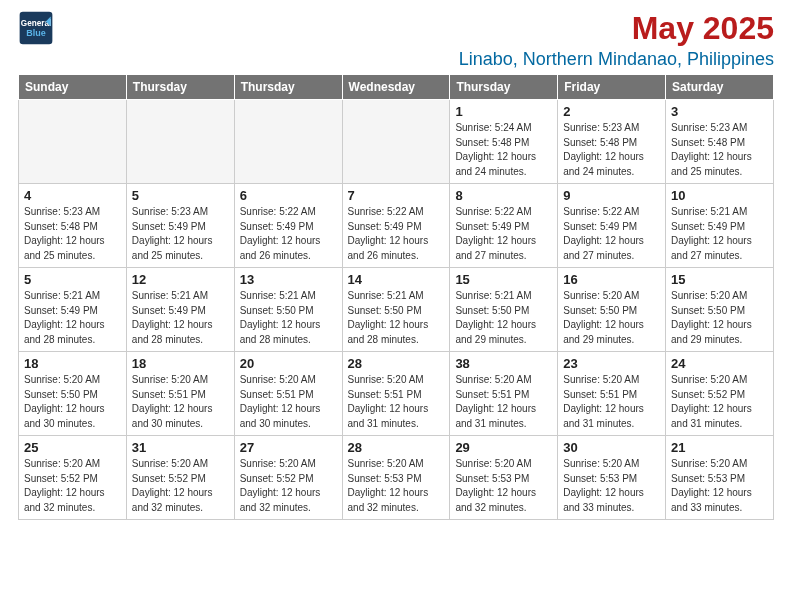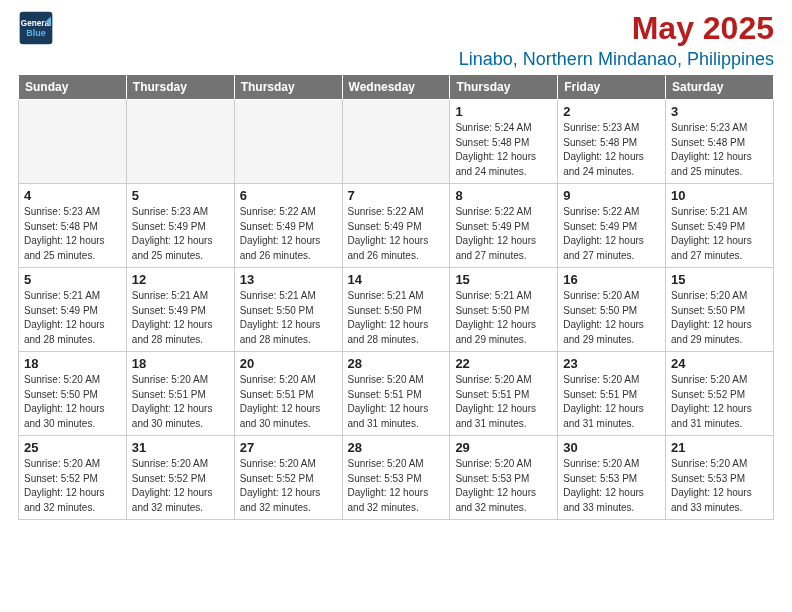--- a/index.html
+++ b/index.html
@@ -205,21 +205,21 @@
           </td>
           <td>
             <div class="day-number">20</div>
             <div class="day-info">Sunrise: 5:20 AM<br>Sunset: 5:51 PM<br>Daylight: 12 hours and 30 minutes.</div>
           </td>
           <td>
             <div class="day-number">28</div>
             <div class="day-info">Sunrise: 5:20 AM<br>Sunset: 5:51 PM<br>Daylight: 12 hours and 31 minutes.</div>
           </td>
           <td>
-            <div class="day-number">22</div>
+            <div class="day-number">38</div>
             <div class="day-info">Sunrise: 5:20 AM<br>Sunset: 5:51 PM<br>Daylight: 12 hours and 31 minutes.</div>
           </td>
           <td>
             <div class="day-number">23</div>
             <div class="day-info">Sunrise: 5:20 AM<br>Sunset: 5:51 PM<br>Daylight: 12 hours and 31 minutes.</div>
           </td>
           <td>
             <div class="day-number">24</div>
             <div class="day-info">Sunrise: 5:20 AM<br>Sunset: 5:52 PM<br>Daylight: 12 hours and 31 minutes.</div>
           </td>

